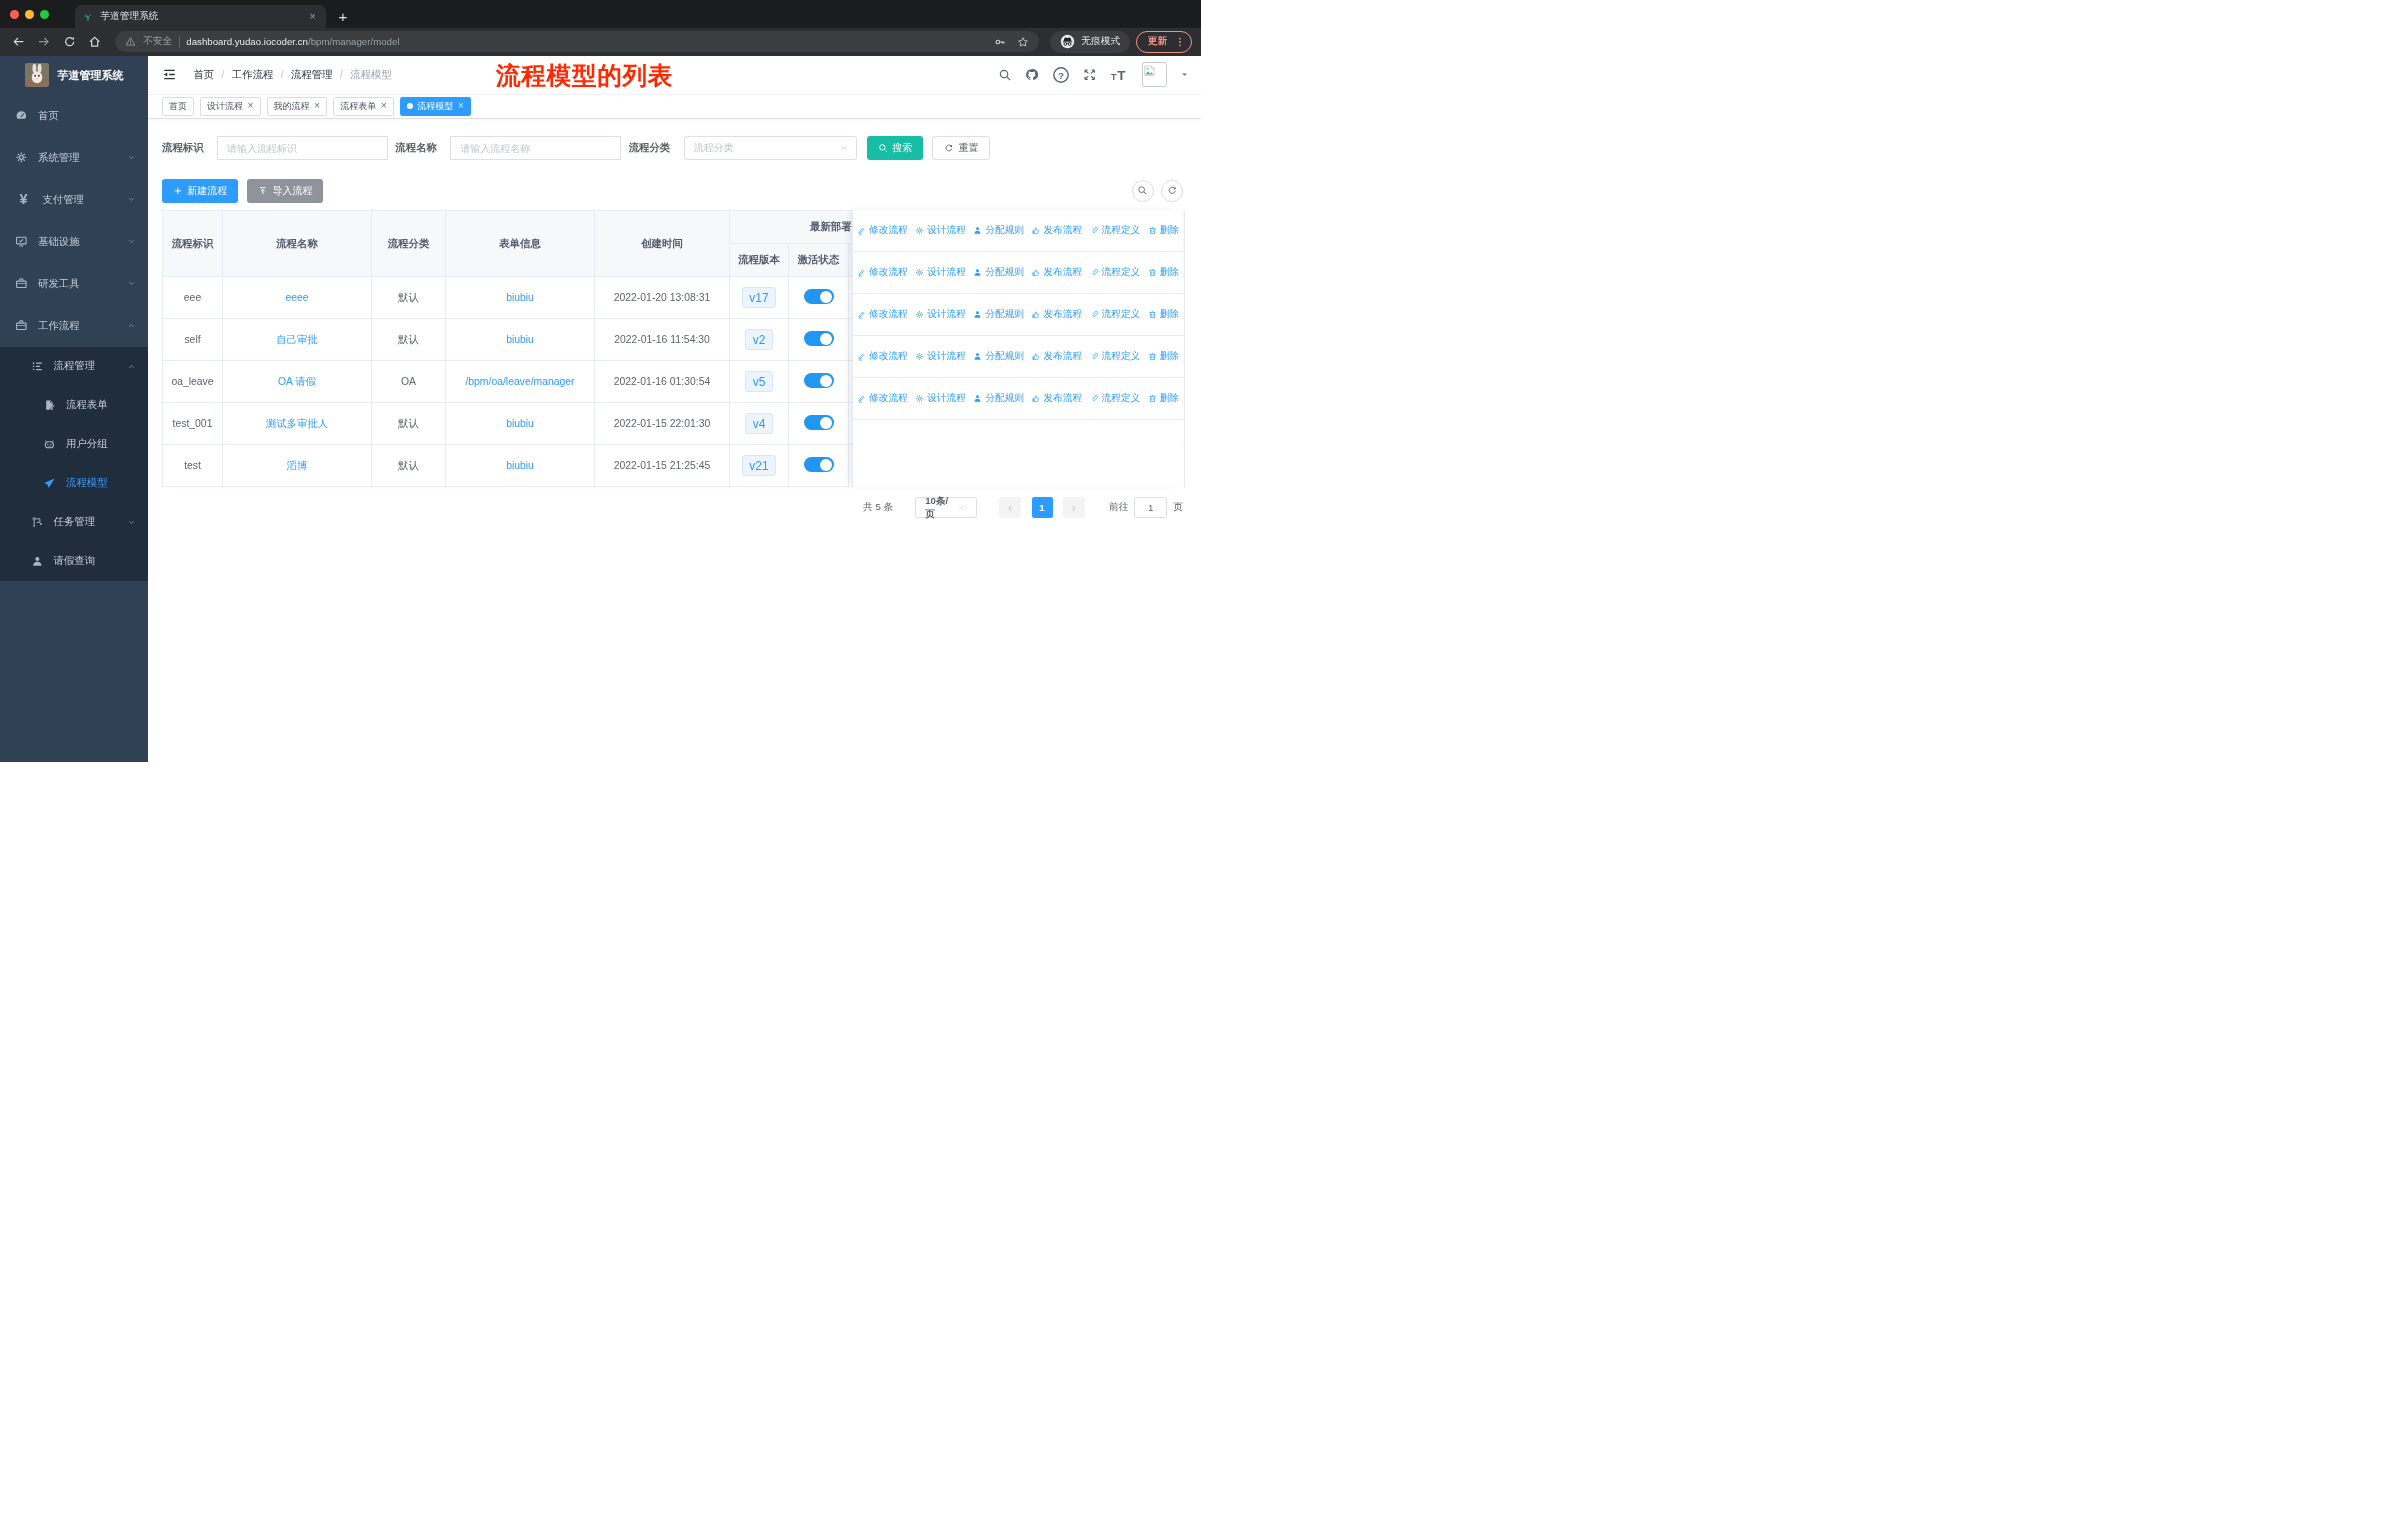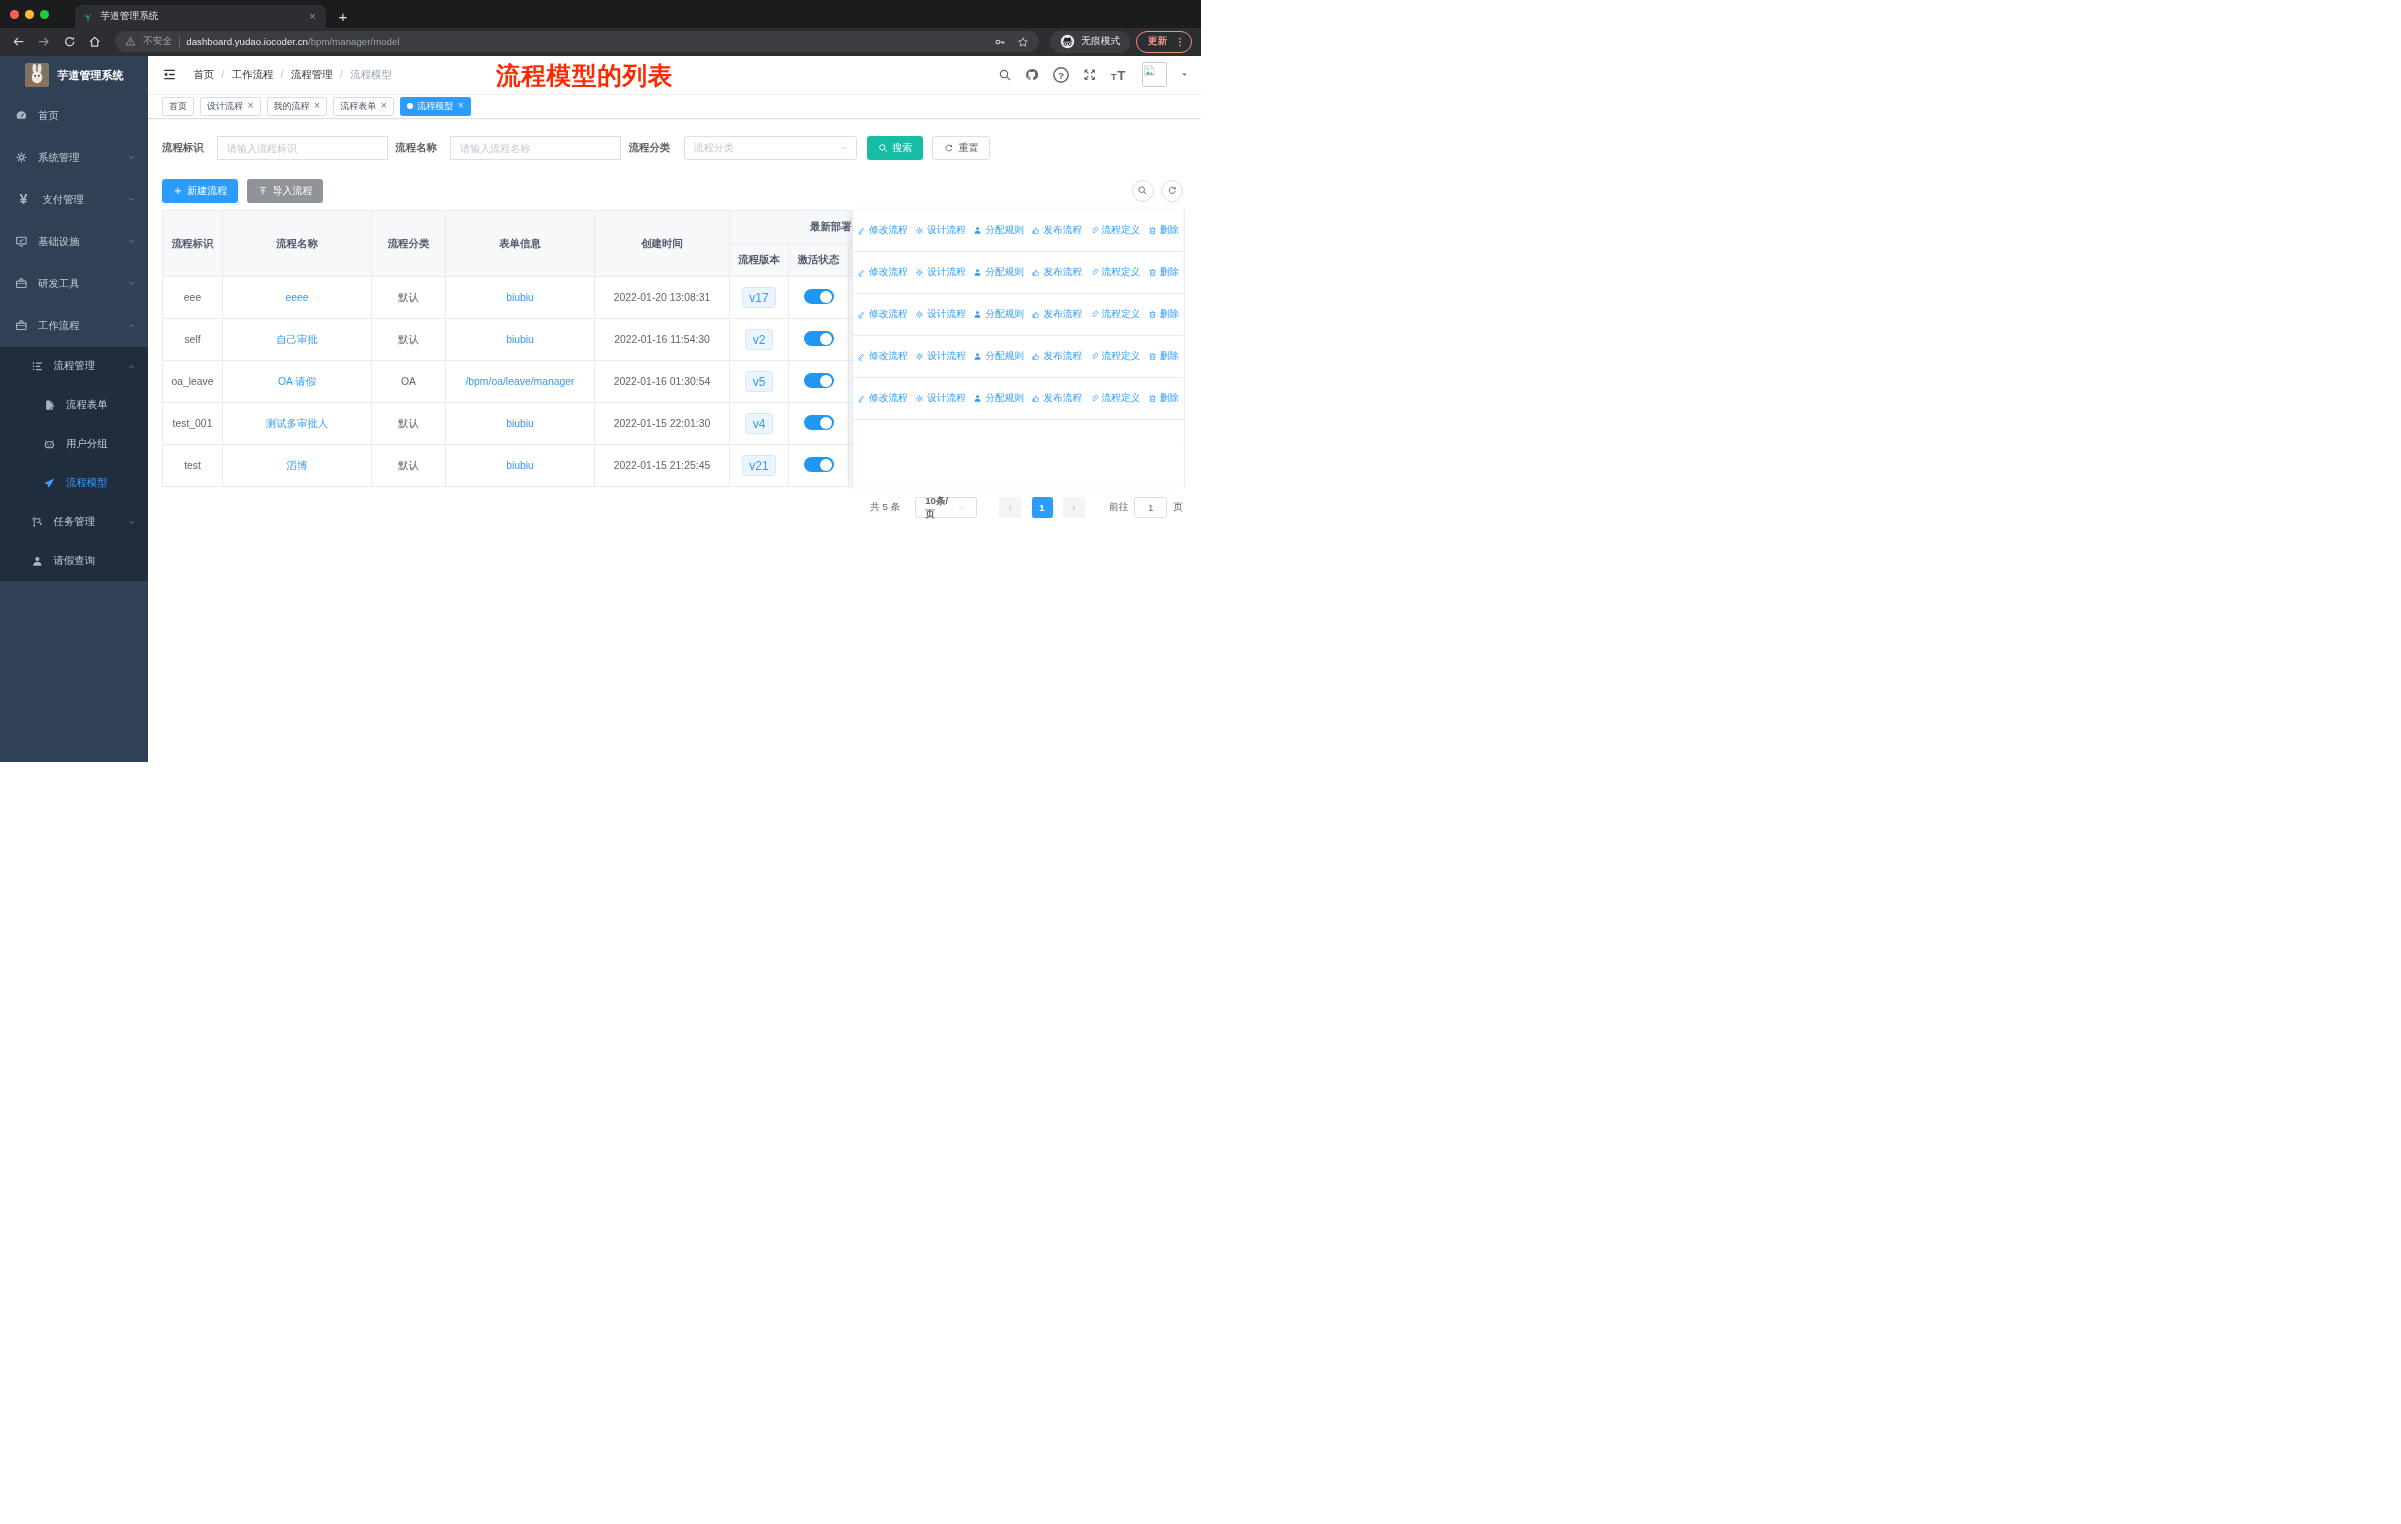--- a/index.html
+++ b/index.html
@@ -124,21 +124,21 @@
   .op-head { height:67px; background:#f7f8fa; border-bottom:0.7px solid #e8ebf1; display:flex; align-items:center;
              justify-content:center; font-size:10.4px; font-weight:700; color:#515a6e; border-top:0.7px solid #e8ebf1; }
   .op-row { height:42px; display:flex; align-items:center; justify-content:center; border-bottom:0.7px solid #e8ebf1; }
   .op-link { color:#2d9cff; font-size:9.7px; text-decoration:none; display:inline-flex; align-items:center;
              gap:3px; margin:0 3.7px; cursor:pointer; white-space:nowrap; }
   .op-link .icn { font-size:9px; }
 
   
   .pagination { display:flex; align-items:center; justify-content:flex-end; margin-top:10.4px;
                 font-size:9.7px; color:#606266; width:1021px; }
-  .pg-total { margin-right:15px; }
+  .pg-total { margin-right:22px; }
   .pg-size { width:62px; height:21px; border:0.7px solid #dcdfe6; border-radius:2.2px; display:flex;
              align-items:center; justify-content:space-between; padding:0 10px 0 9px; cursor:pointer;font-weight:bold; }
   .pg-size .sel-chev { font-size:9px; }
   .pg-btn { width:22px; height:21px; background:#f4f4f5; border-radius:2.2px; display:flex; align-items:center;
             justify-content:center; color:#c6cad1; font-size:12.7px; cursor:pointer; }
   .pg-btn.prev { margin-left:22px; }
   .pg-btn.next { margin-left:10.4px; }
   .pg-pages { display:flex; margin-left:10.4px; }
   .pg-page { width:21px; height:21px; border-radius:2.2px; display:flex; align-items:center; justify-content:center; cursor:pointer; }
   .pg-page.cur { background:#2d9cff; color:#fff; font-weight:700; }

